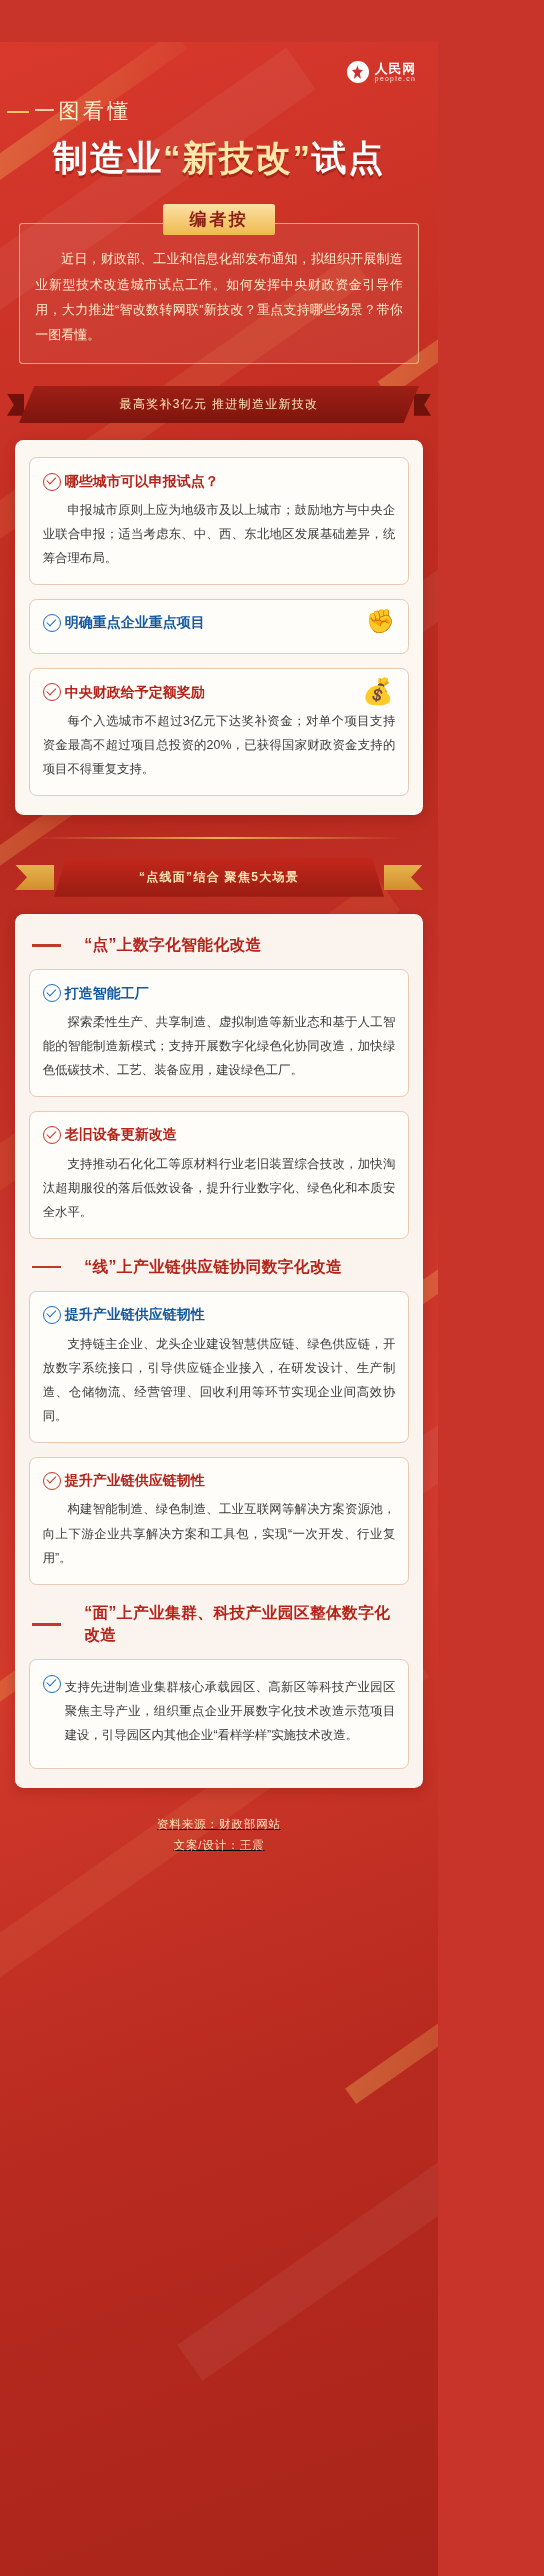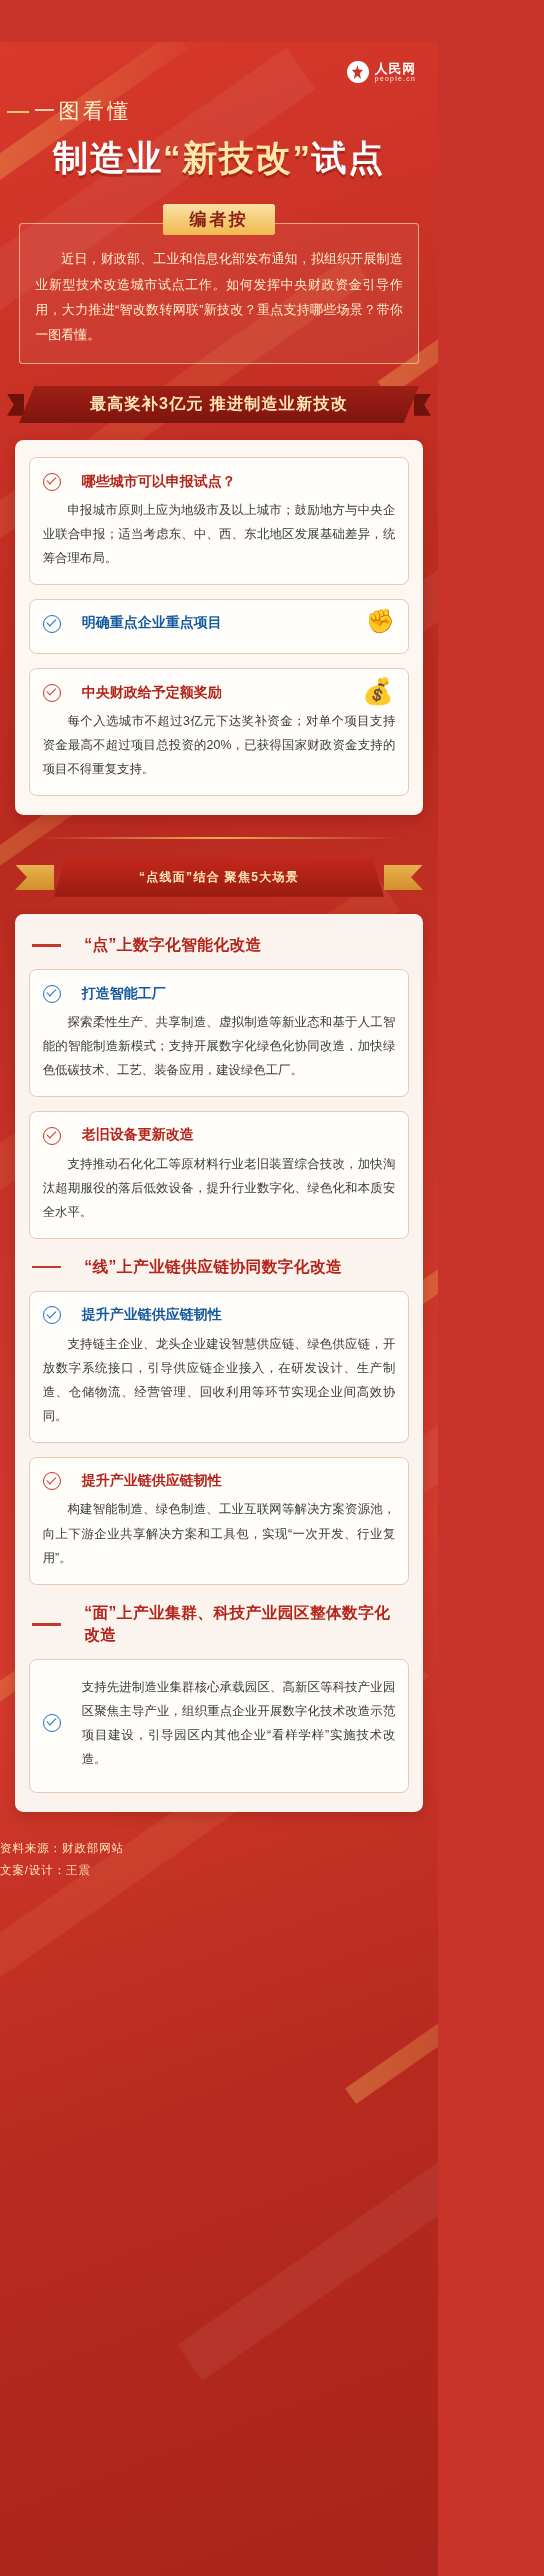--- a/index.html
+++ b/index.html
@@ -119,21 +119,21 @@
     width: 400px;
     height: 37px;
   }
   .banner .ribbon {
     position: absolute; inset: 0;
     background: linear-gradient(180deg,#9e1f16,#7e150e);
     clip-path: polygon(15.3px 0, 100% 0, calc(100% - 15.3px) 100%, 0 100%);
     display: flex; align-items: center; justify-content: center;
   }
   .banner .ribbon span {
-    color: #ffe6b6; font-size: 16px; font-weight: bold; letter-spacing: 1.3px;
+    color: #ffe6b6; font-size: 12px; font-weight: normal; letter-spacing: 1.3px;
   }
   .banner .tail-l, .banner .tail-r {
     position: absolute; top: 7.7px; width: 17px; height: 22px;
     background: #6f120c;
   }
   .banner .tail-l { left: -12px; clip-path: polygon(0 0,100% 0,100% 100%,0 100%,6.8px 50%); }
   .banner .tail-r { right: -12px; clip-path: polygon(0 0,100% 0,calc(100% - 6.8px) 50%,100% 100%,0 100%); }
 
   .banner2 {
     margin: 0 auto;
@@ -168,21 +168,21 @@
     border: 1.2px solid #e7c9b4;
     border-radius: 7.7px;
     padding: 13.6px 12.8px 13.6px 12.8px;
     margin-bottom: 13.6px;
     background: #fffdfa;
     position: relative;
   }
   .card:last-child { margin-bottom: 0; }
 
   .card-head {
-    display: flex; align-items: center; gap: 21px;
+    display: flex; align-items: flex-start; gap: 4px;
     margin-bottom: 6.8px;
   }
   .tick {
     flex: none; width: 18px; height: 18px; border-radius: 50%;
     border: 1.7px solid #c9342a; position: relative; margin-top: 0.9px;
   }
   .tick::after {
     content: ""; position: absolute; left: 3.8px; top: 3.4px;
     width: 7.7px; height: 4.3px; border-left: 1.7px solid #c9342a; border-bottom: 1.7px solid #c9342a;
     transform: rotate(-45deg);
@@ -205,21 +205,21 @@
   
   .sub-head {
     display: flex; align-items: center; gap: 23px;
     margin: 3.4px 3.4px 12px 3.4px;
   }
   .sub-head .dash { width: 29px; height: 2.6px; background: #c0392b; flex: none; }
   .sub-head .txt { color: #b5241a; font-size: 15.7px; font-weight: bold; letter-spacing: 0.4px; line-height: 1.45; }
 
   
   .footer {
-    margin: 29px 0 0 0; padding: 0 0 31px 0; 
+    margin: 29px 0 0 0; padding: 0 0 31px 0; text-align: center; text-decoration: underline;
   }
   .footer .line {
     color: #ffe6c0; font-size: 11.5px; letter-spacing: 0.9px; margin-bottom: 6.8px;
   }
   .divider {
     margin: 22px auto 0 auto; width: 366px; height: 1.7px;
     background: linear-gradient(90deg, rgba(246,195,98,0), rgba(246,195,98,.85), rgba(246,195,98,0));
   }
   .fist { font-size: 23px; }
 </style>

